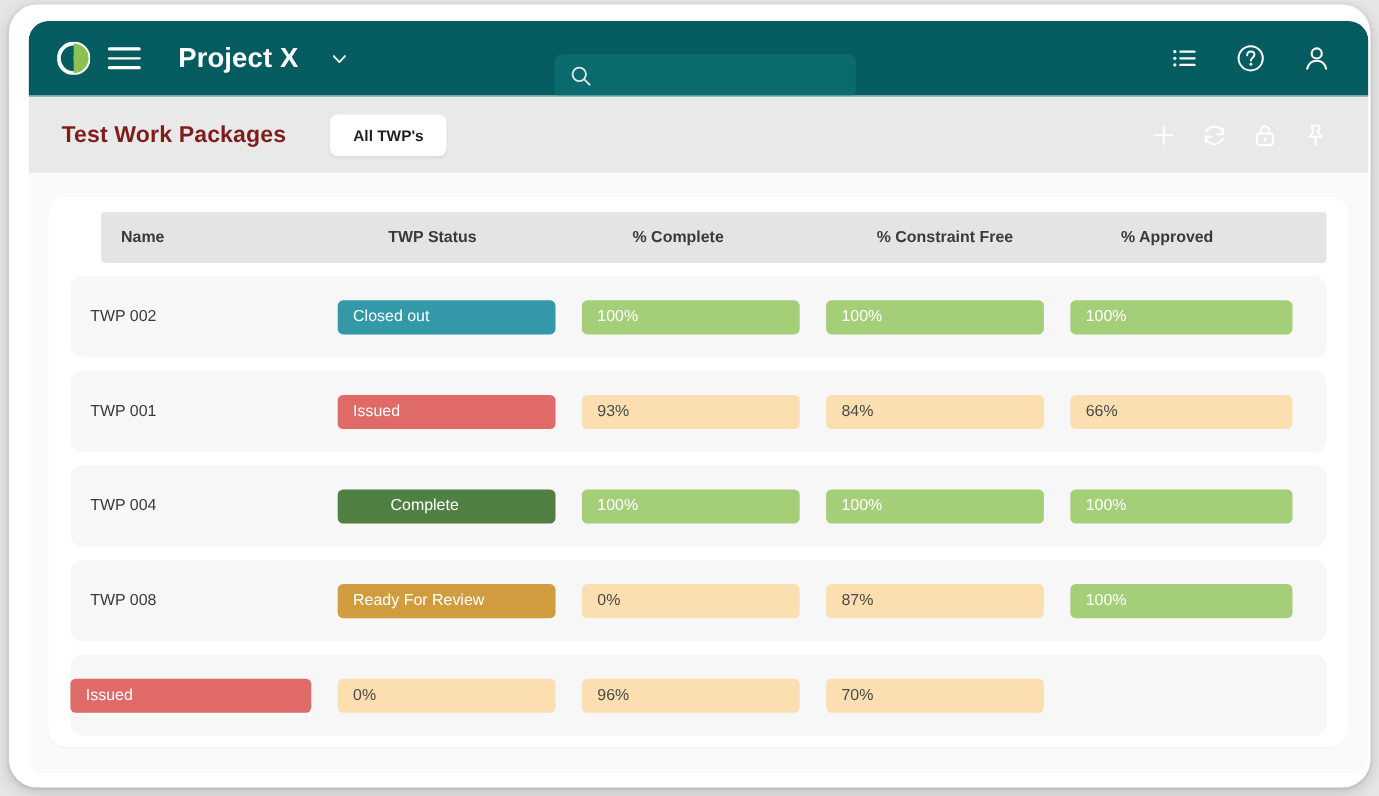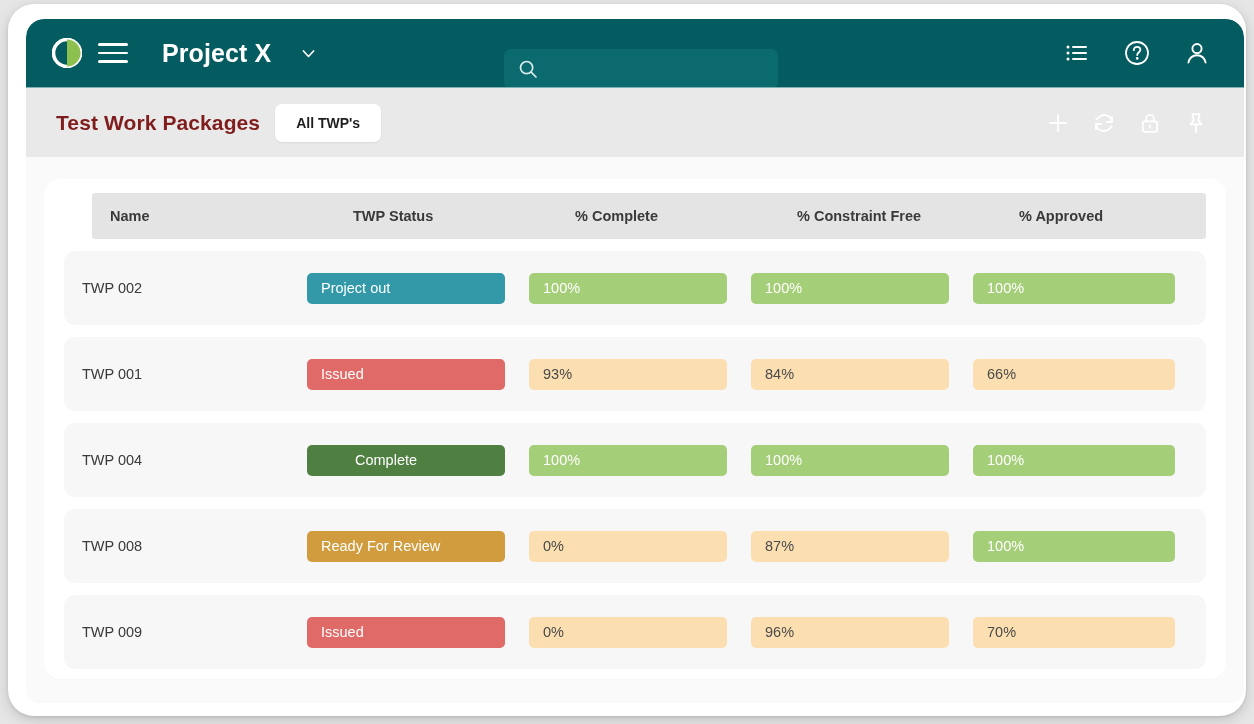--- a/index.html
+++ b/index.html
@@ -138,21 +138,21 @@
     padding-left: 30px;
   }
   .page-title {
     font-size: 21px;
     font-weight: 600;
     color: #7f1d1d;
     letter-spacing: 0.1px;
     white-space: nowrap;
   }
   .tab-chip {
-    margin-left: 15px;
+    margin-left: 40px;
     background: #ffffff;
     border: none;
     border-radius: 7px;
     height: 38px;
     padding: 0 21px;
     font-size: 14px;
     font-weight: 700;
     color: #1f1f1f;
     font-family: inherit;
     cursor: pointer;
@@ -343,21 +343,21 @@
           <div class="head-cell">TWP Status</div>
           <div class="head-cell">% Complete</div>
           <div class="head-cell">% Constraint Free</div>
           <div class="head-cell">% Approved</div>
         </div>
 
         <div id="rows-host">
             <div class="grid-row data-row">
               <div class="name-cell">TWP 002</div>
               <div class="cell-pad">
-                <div class="status-pill" style="background: rgb(51, 153, 168);">Project out</div>
+                <div class="status-pill" style="background: rgb(51, 153, 168);">Closed out</div>
               </div>
               <div class="cell-pad">
                 <div class="pct-pill pct-green">100%</div>
               </div>
               <div class="cell-pad">
                 <div class="pct-pill pct-green">100%</div>
               </div>
               <div class="cell-pad">
                 <div class="pct-pill pct-green">100%</div>
               </div>
@@ -401,21 +401,20 @@
                 <div class="pct-pill pct-amber">0%</div>
               </div>
               <div class="cell-pad">
                 <div class="pct-pill pct-amber">87%</div>
               </div>
               <div class="cell-pad">
                 <div class="pct-pill pct-green">100%</div>
               </div>
             </div>
             <div class="grid-row data-row">
-              <div class="name-cell">TWP 009</div>
               <div class="cell-pad">
                 <div class="status-pill" style="background: rgb(224, 106, 103);">Issued</div>
               </div>
               <div class="cell-pad">
                 <div class="pct-pill pct-amber">0%</div>
               </div>
               <div class="cell-pad">
                 <div class="pct-pill pct-amber">96%</div>
               </div>
               <div class="cell-pad">

